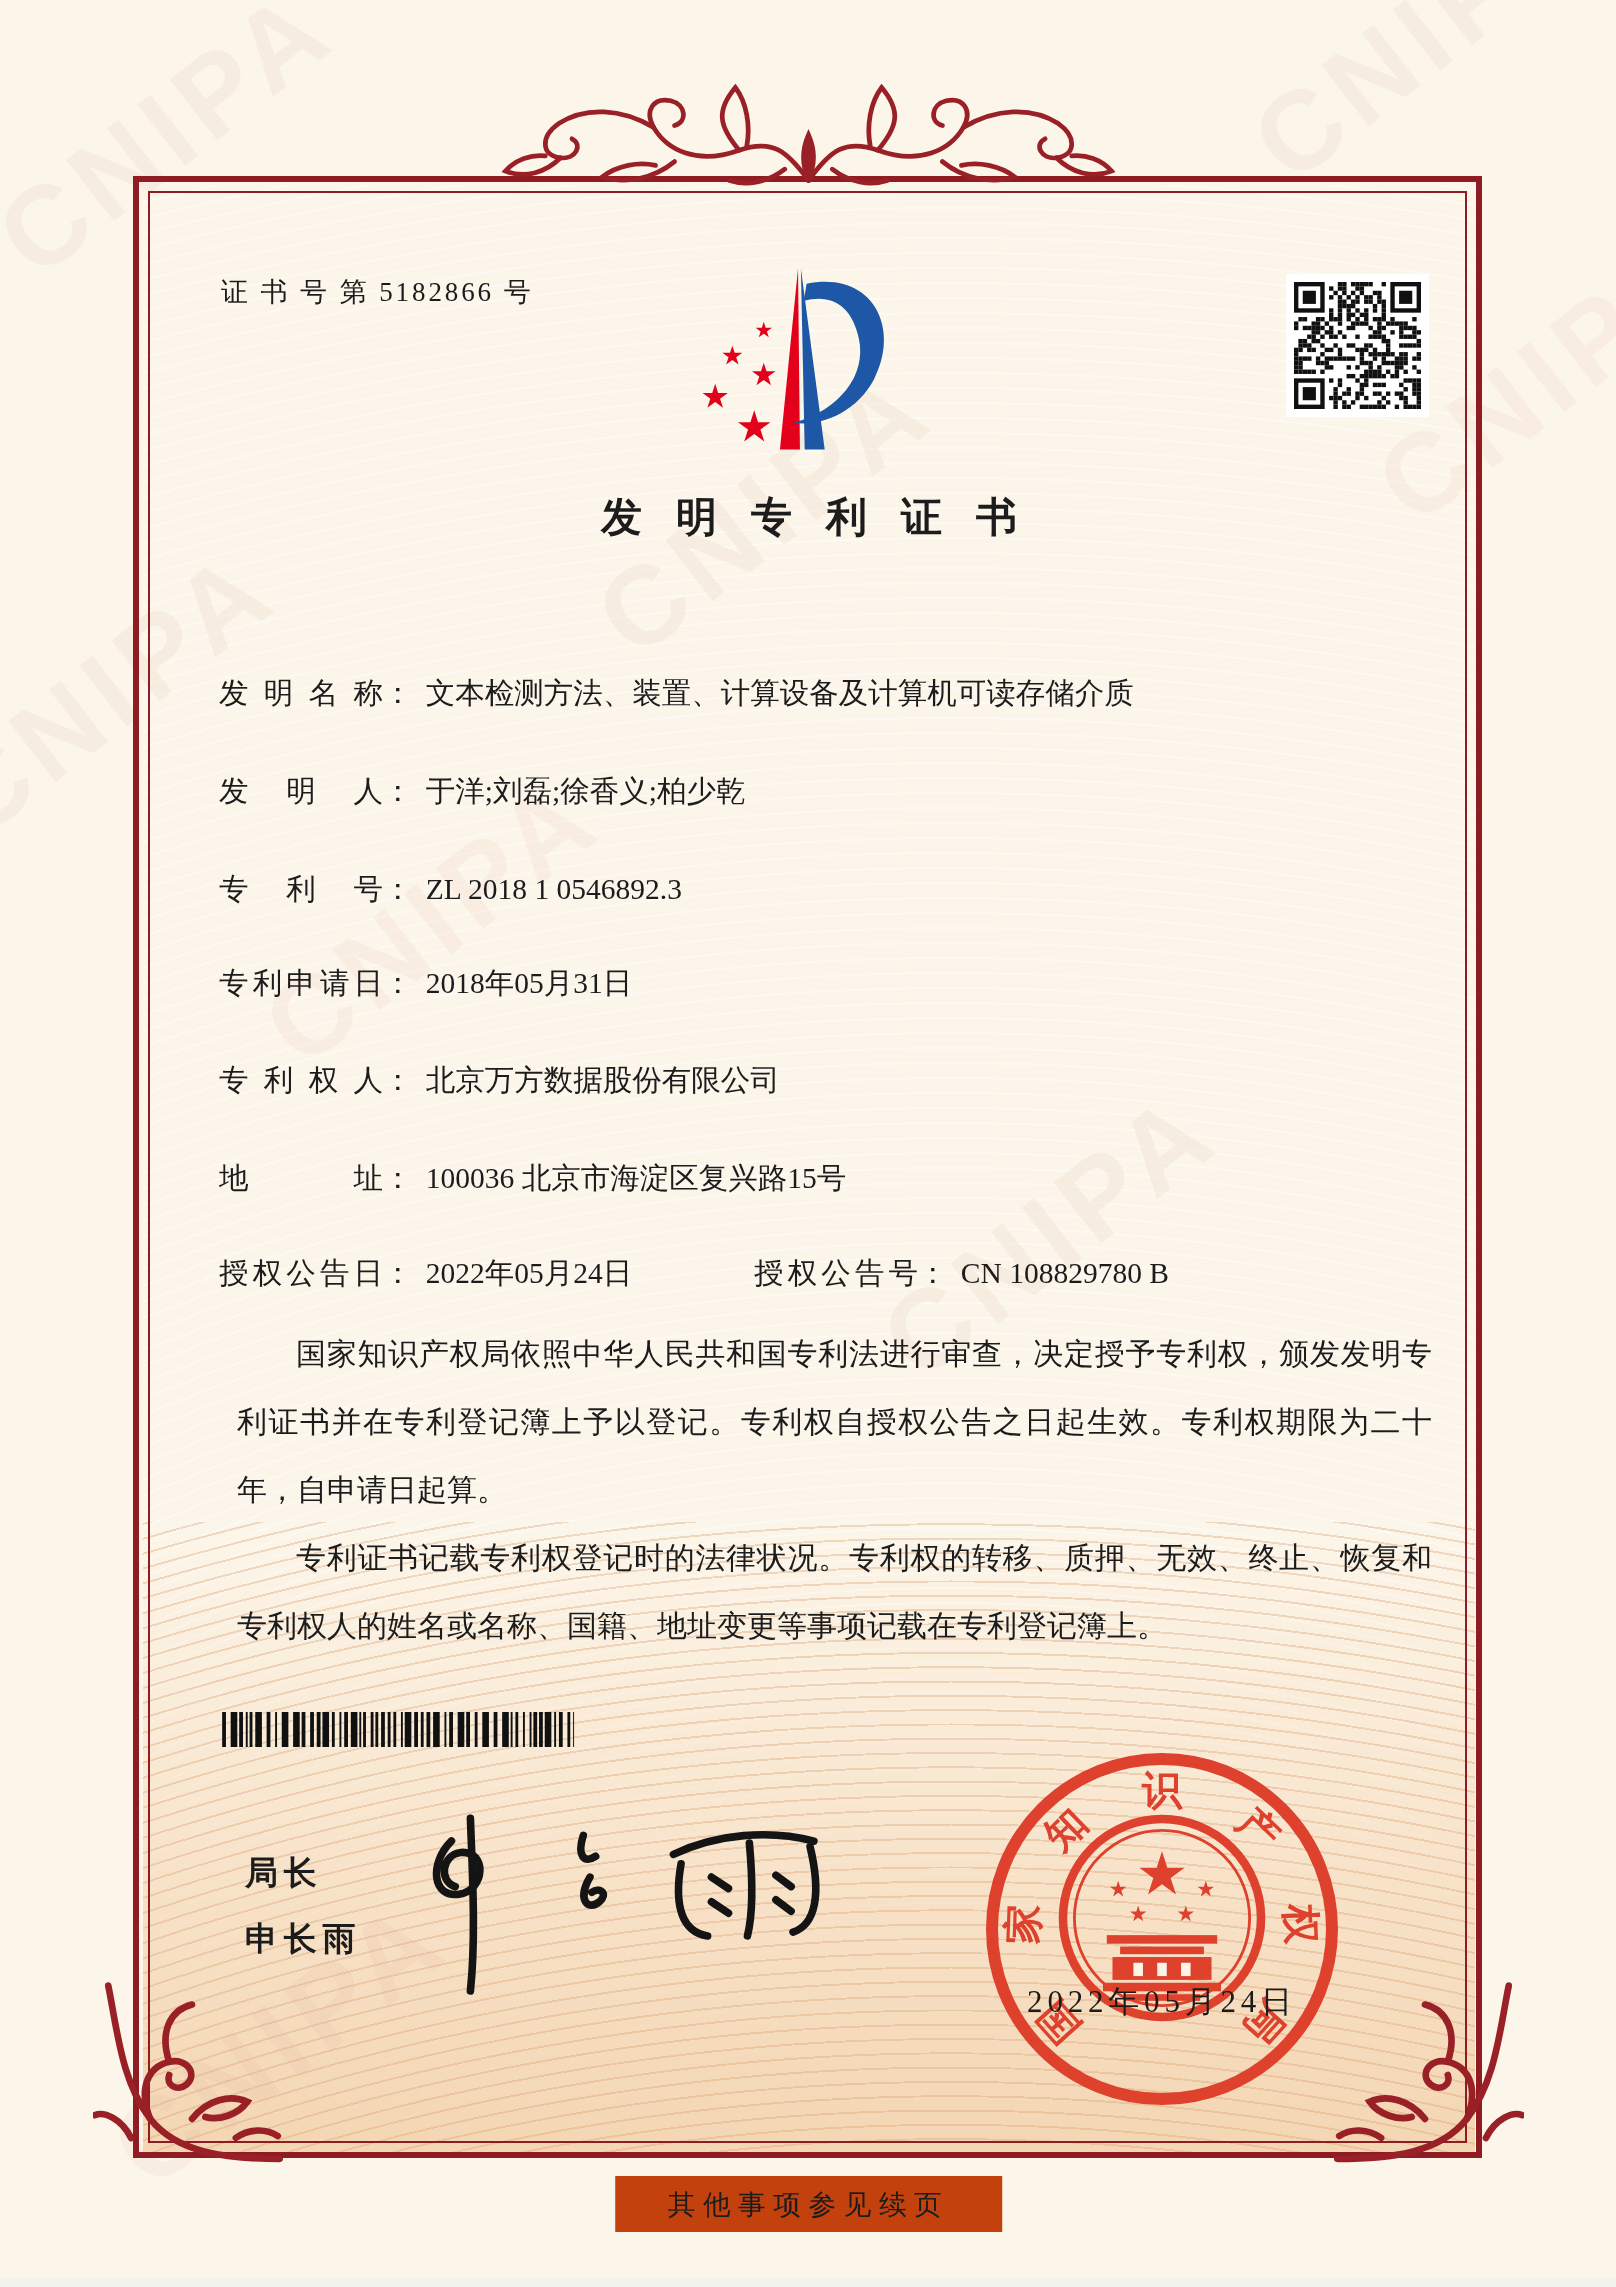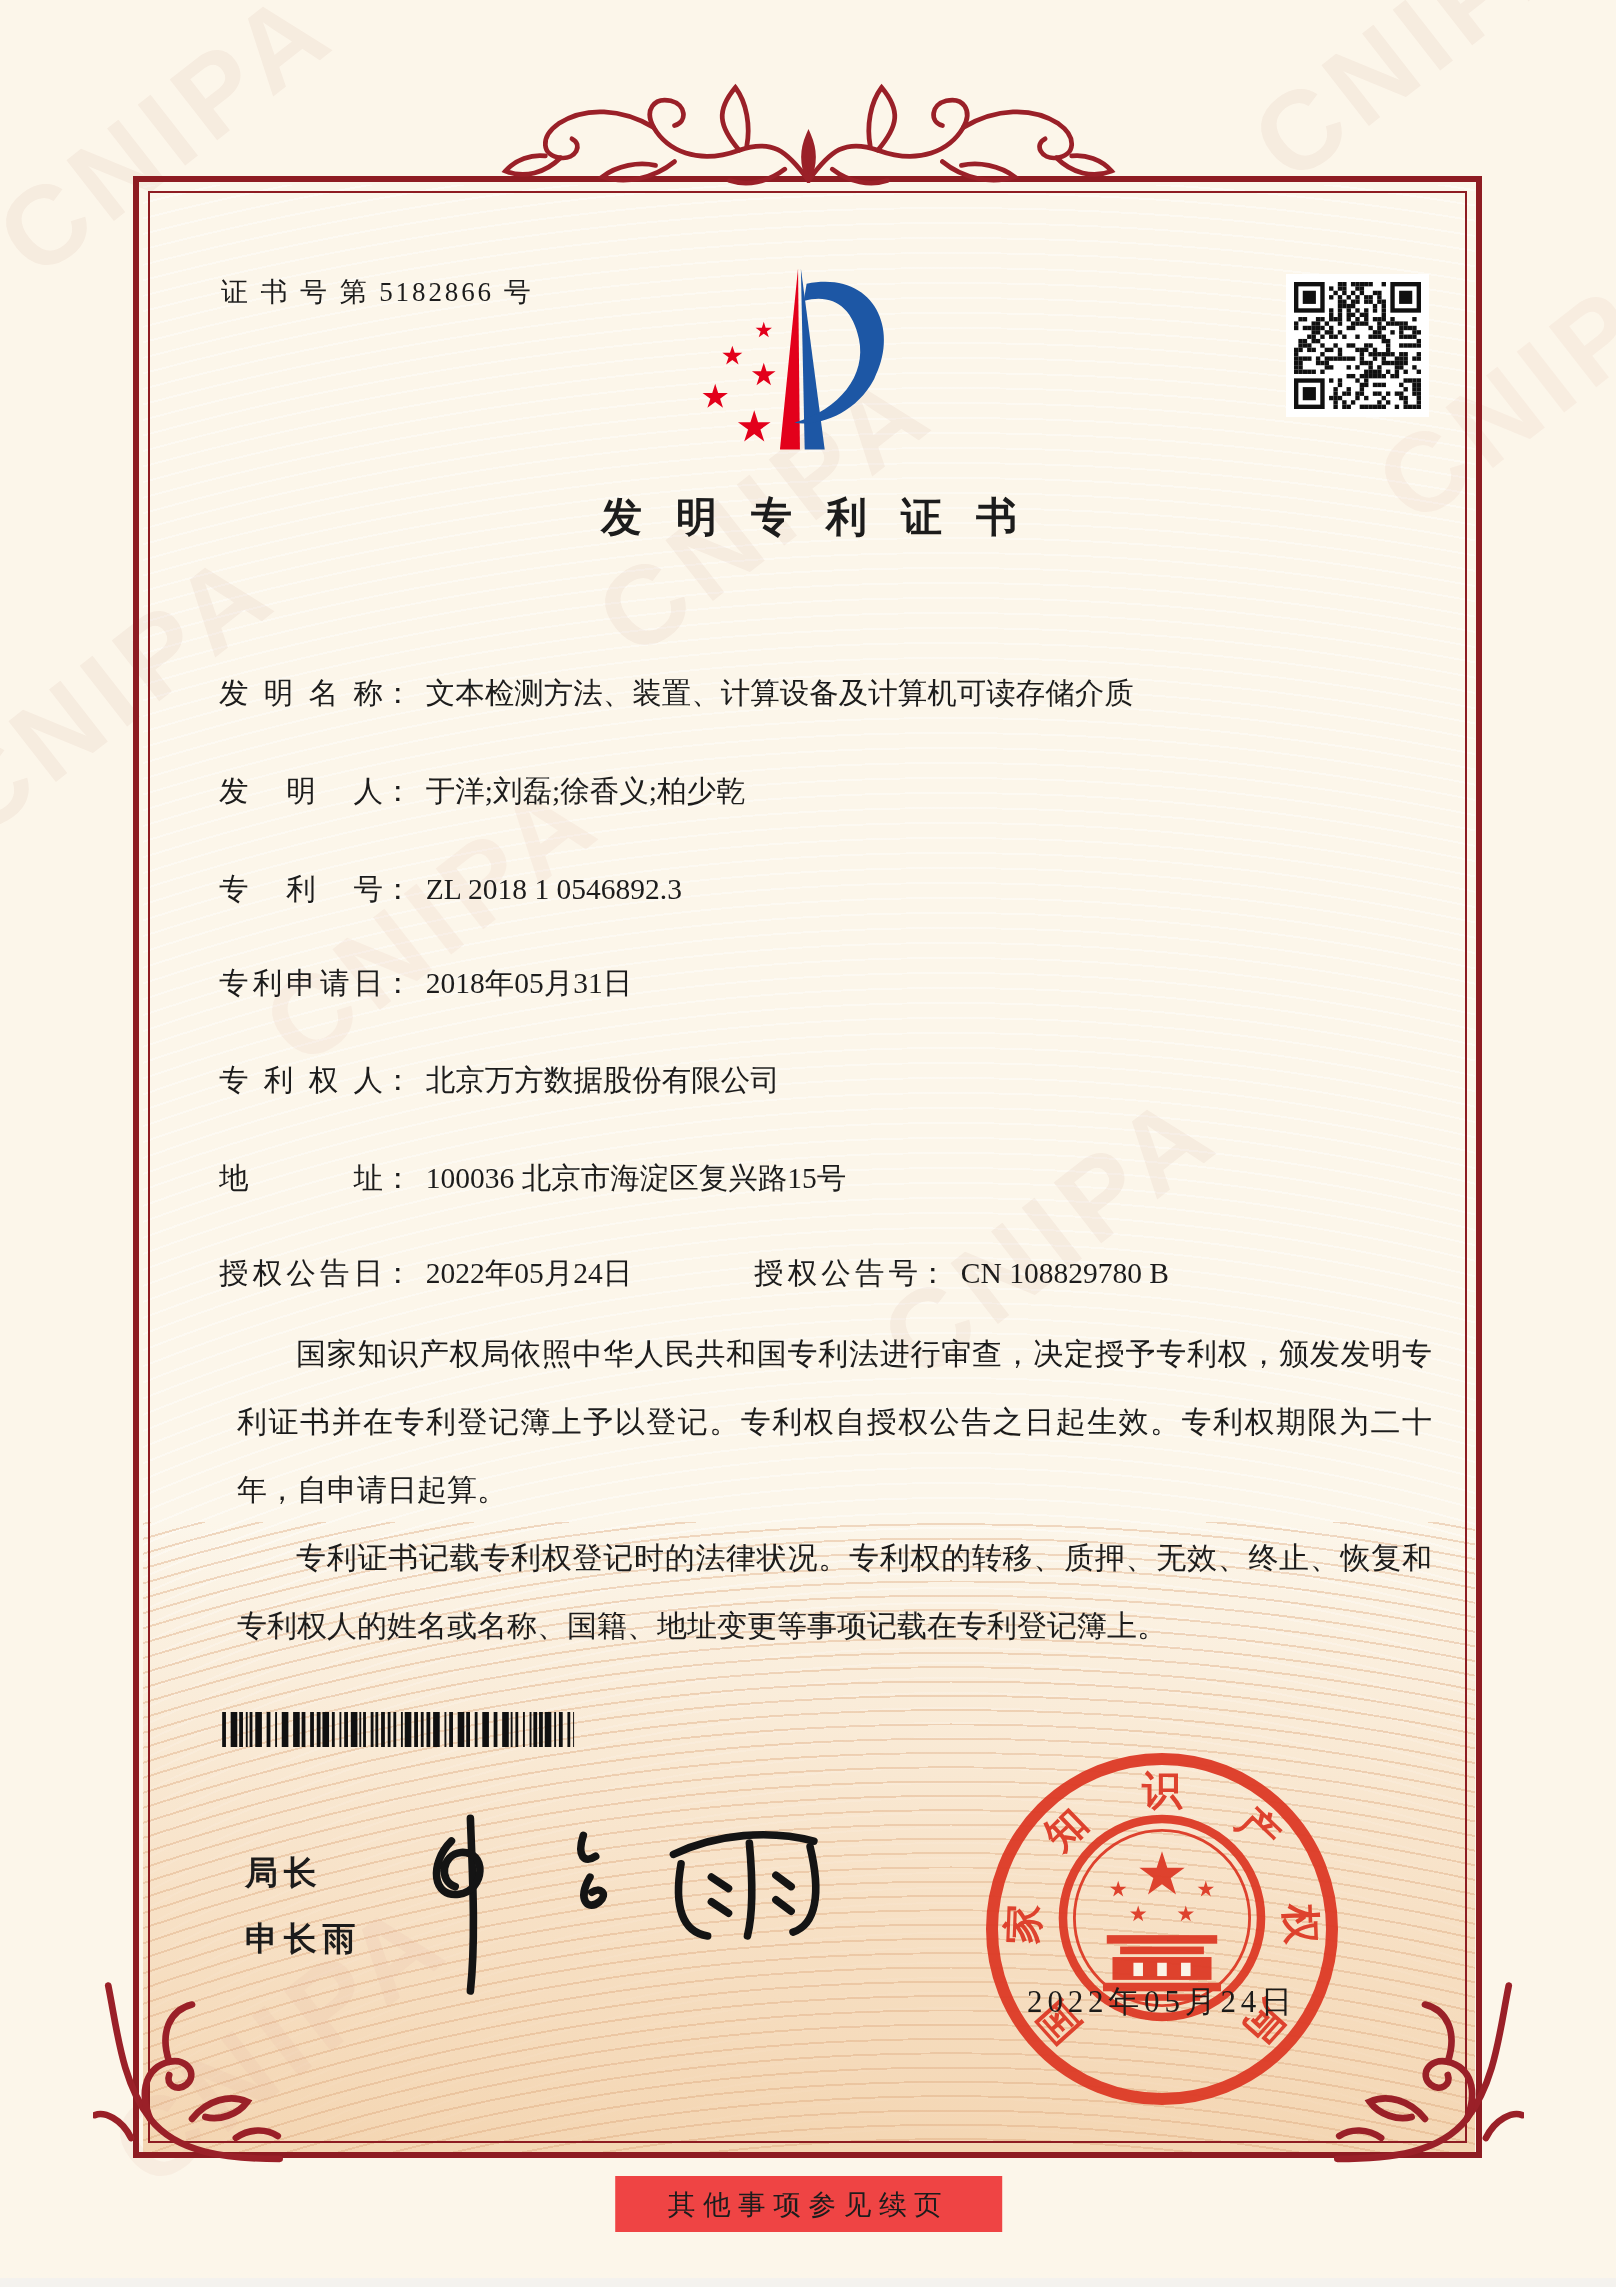--- a/index.html
+++ b/index.html
@@ -54,21 +54,21 @@
   .seal-ring{position:absolute;inset:0;border-radius:50%;border:12.4px solid #dd3a26;}
   .seal-char{position:absolute;left:50%;top:50%;font-size:40px;font-weight:bold;color:#dd3a26;
              font-family:"Liberation Serif","DejaVu Serif",serif;}
   .seal-emblem{position:absolute;left:50%;top:47%;transform:translate(-50%,-50%);}
   .seal-date{position:absolute;left:-19px;right:-19px;top:228px;text-align:center;z-index:7;
              font-size:31px;color:#111;letter-spacing:4.8px;white-space:nowrap;}
   
   .page-no{position:absolute;left:143px;top:2089px;width:1332px;text-align:center;z-index:5;
            font-size:26px;letter-spacing:3.8px;}
   .note-strip{position:absolute;left:50%;top:2176px;transform:translateX(-50%);z-index:5;
-              background:#ef4444;padding:9.5px 53px;}
+              background:#c2410c;padding:9.5px 53px;}
   .note-strip span{font-size:27.6px;letter-spacing:7.6px;}
   .bottom-bar{position:absolute;left:0;bottom:0;width:100%;height:9.5px;background:#f4f2ee;z-index:2;}
 </style>
 </head>
 <body>
 
 <div class="page">
 
   <div class="waves-light"></div>
   <div class="waves-warm"></div>

